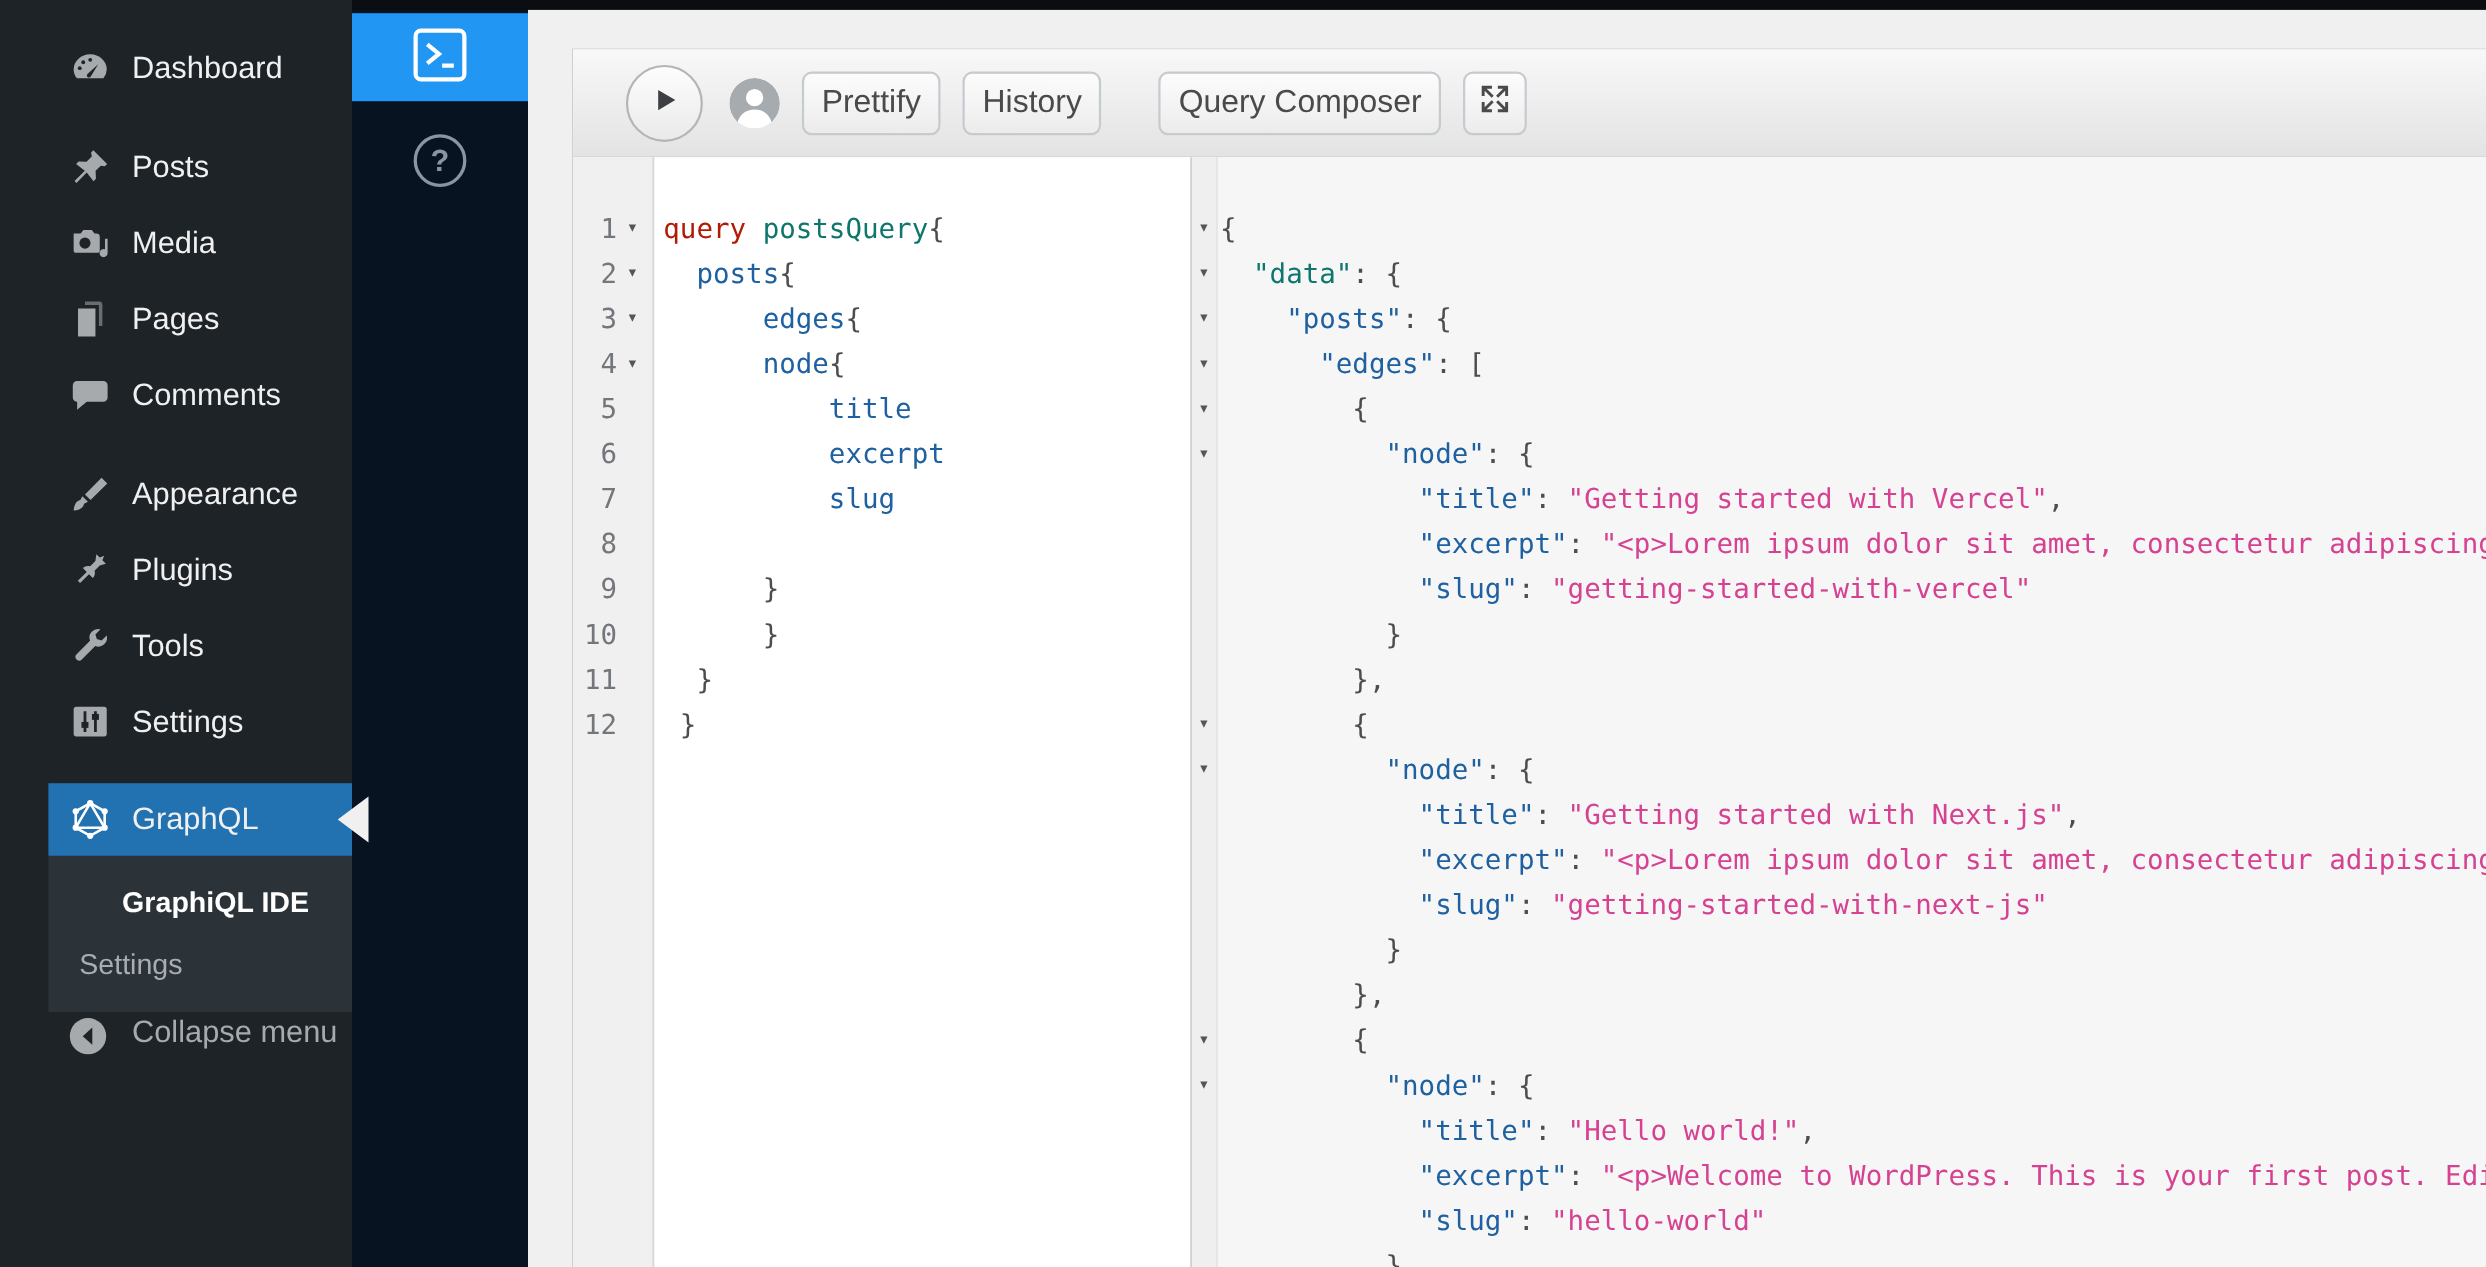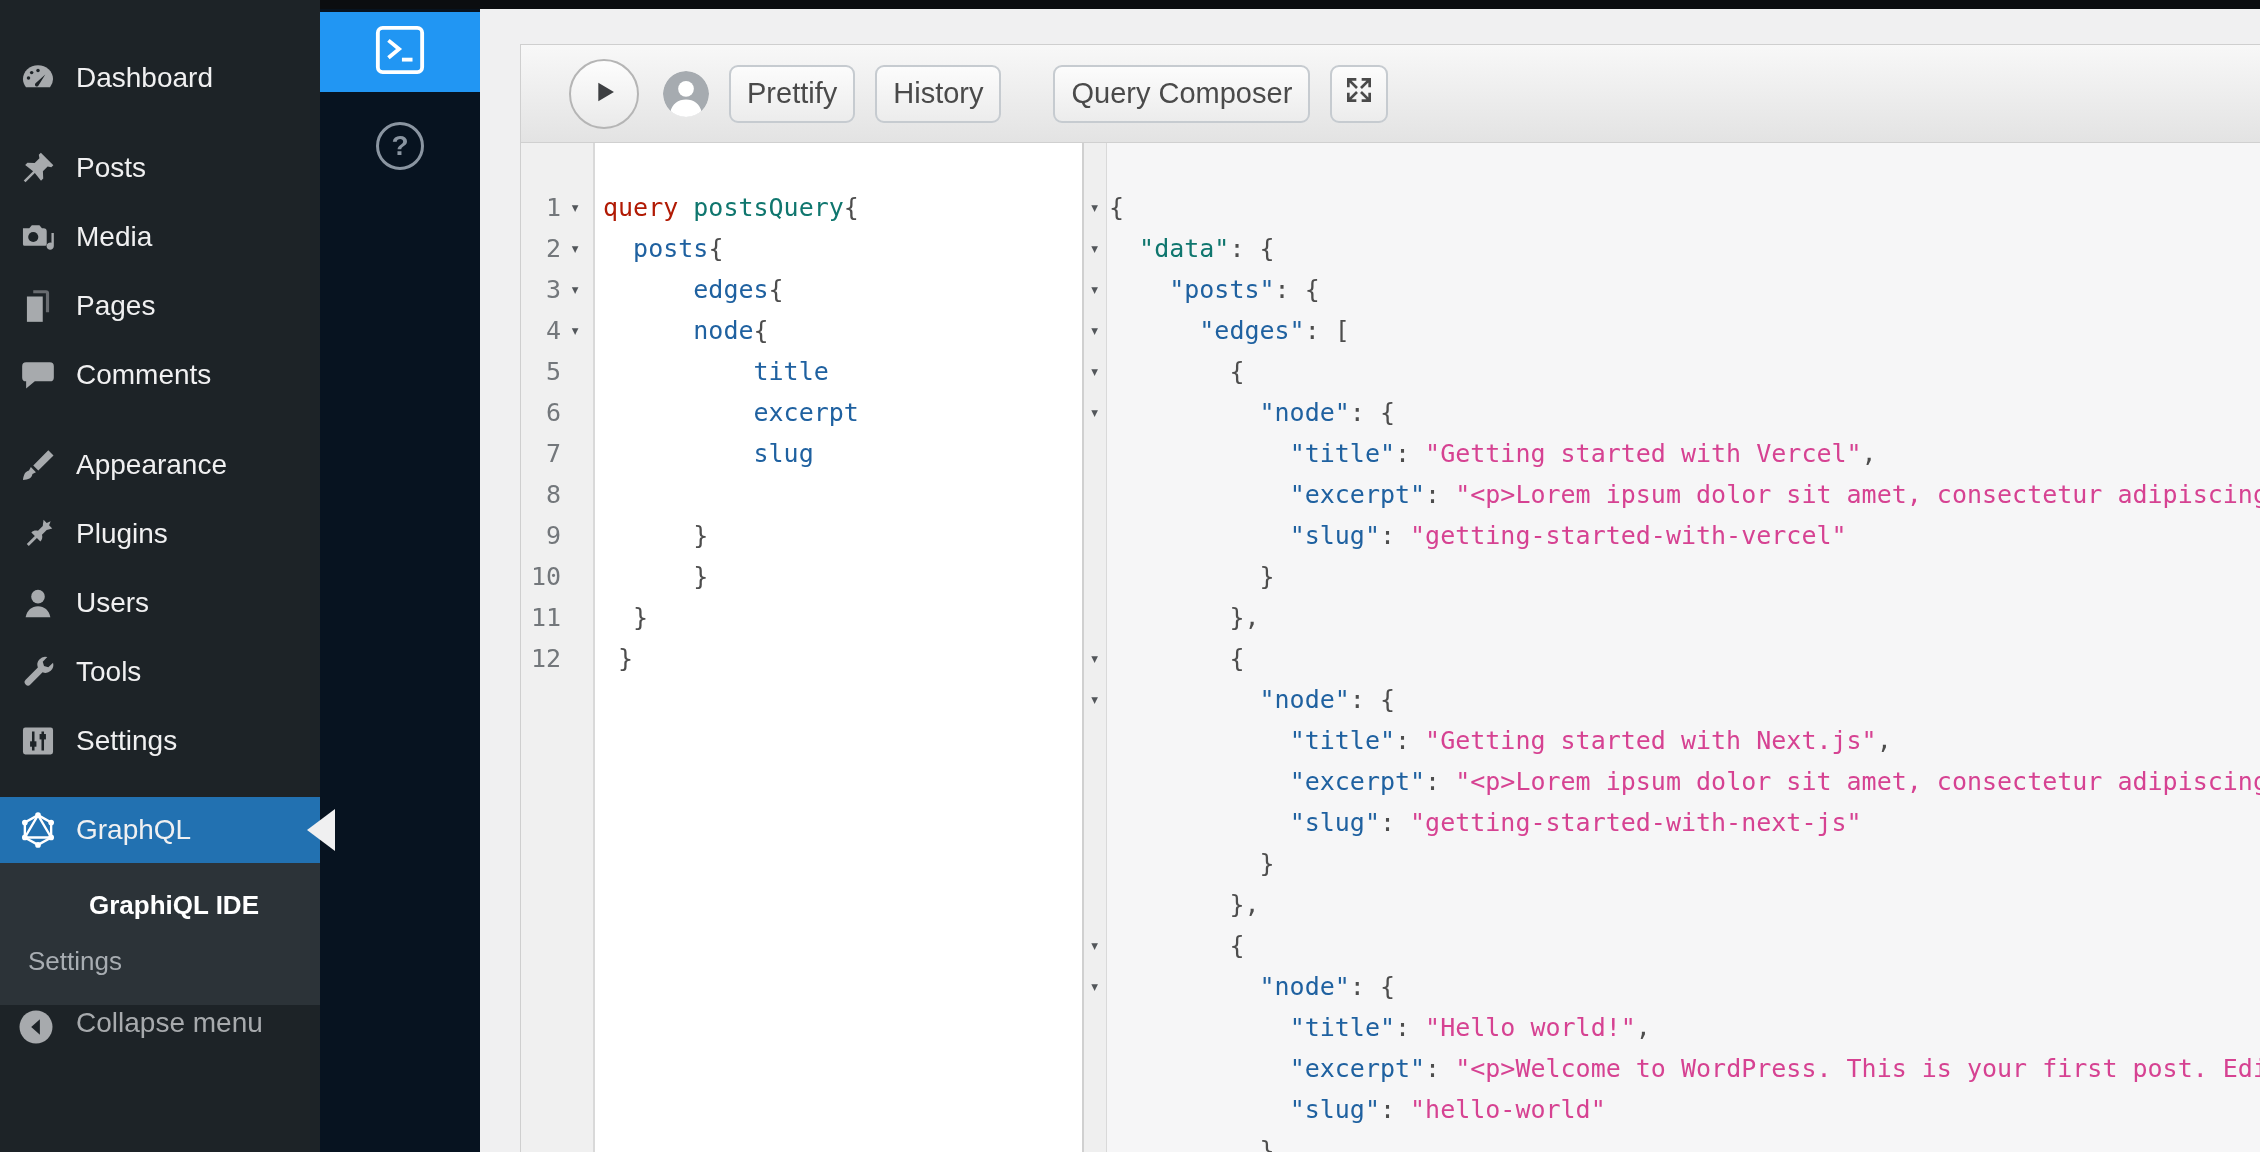--- a/index.html
+++ b/index.html
@@ -1,21 +1,21 @@
 <!DOCTYPE html>
 <html><head>
 <meta charset="utf-8">
 <style>
   html,body{margin:0;padding:0;}
   body{width:2260px;height:1152px;position:relative;overflow:hidden;background:#f0f0f1;
        font-family:"Liberation Sans",sans-serif;}
 
   
   .sidebar{position:absolute;left:0;top:0;width:320px;height:1152px;background:#1d2327;z-index:3;}
-  .menu{padding-top:43px;}
+  .menu{padding-top:27px;margin-left:44px;}
   .mi{height:69px;display:flex;align-items:center;padding-left:16px;font-size:28px;color:#f0f0f1;cursor:pointer;}
   .mi .ic{width:44px;height:44px;margin-right:16px;color:#a7aaad;display:flex;align-items:center;justify-content:center;flex:none;}
   .mi .ic svg{width:38px;height:38px;}
   .sep{height:21px;}
   .mi.active{background:#2271b1;height:66px;position:relative;text-align:center;}
   .mi.active .ic{color:#fff;}
   .cur-arrow{position:absolute;right:-15px;top:50%;transform:translateY(-50%);width:0;height:0;
              border-top:21px solid transparent;border-bottom:21px solid transparent;border-right:28px solid #f0f0f1;z-index:10;}
   .submenu{background:#2c3338;padding:14px 0 16px 0;}
   .smi{height:56px;line-height:56px;padding-left:28px;font-size:26px;color:#a8adb2;cursor:pointer;}
@@ -141,29 +141,20 @@
 
     <div class="mi">
       <span class="ic">
         <svg viewBox="0 0 24 24">
             <path fill="currentColor" d="M15.5 3l2 2 2.5-1-1 2.5 2 2-3.5 1-3 3c.5 1.5.2 3-1 4.2l-2.2-2.2-5.1 5.1-1.3-1.3 5.1-5.1L7.8 11C9 9.8 10.5 9.5 12 10l3-3z"></path>
           </svg>
       </span>
       <span>Plugins</span>
     </div>
 
-    <div class="mi">
-      <span class="ic">
-        <svg viewBox="0 0 24 24">
-            <circle cx="12" cy="8" r="4.3" fill="currentColor"></circle>
-            <path fill="currentColor" d="M4.2 21c.8-4.5 3.9-7 7.8-7s7 2.5 7.8 7z"></path>
-          </svg>
-      </span>
-      <span>Users</span>
-    </div>
 
     <div class="mi">
       <span class="ic">
         <svg viewBox="0 0 24 24">
             <path fill="currentColor" d="M21.5 6.2a5 5 0 0 1-6.6 6L7.2 19.9a2.1 2.1 0 0 1-3-3l7.7-7.7a5 5 0 0 1 6-6.6L15 5.5l.8 2.7 2.7.8z"></path>
           </svg>
       </span>
       <span>Tools</span>
     </div>
 

